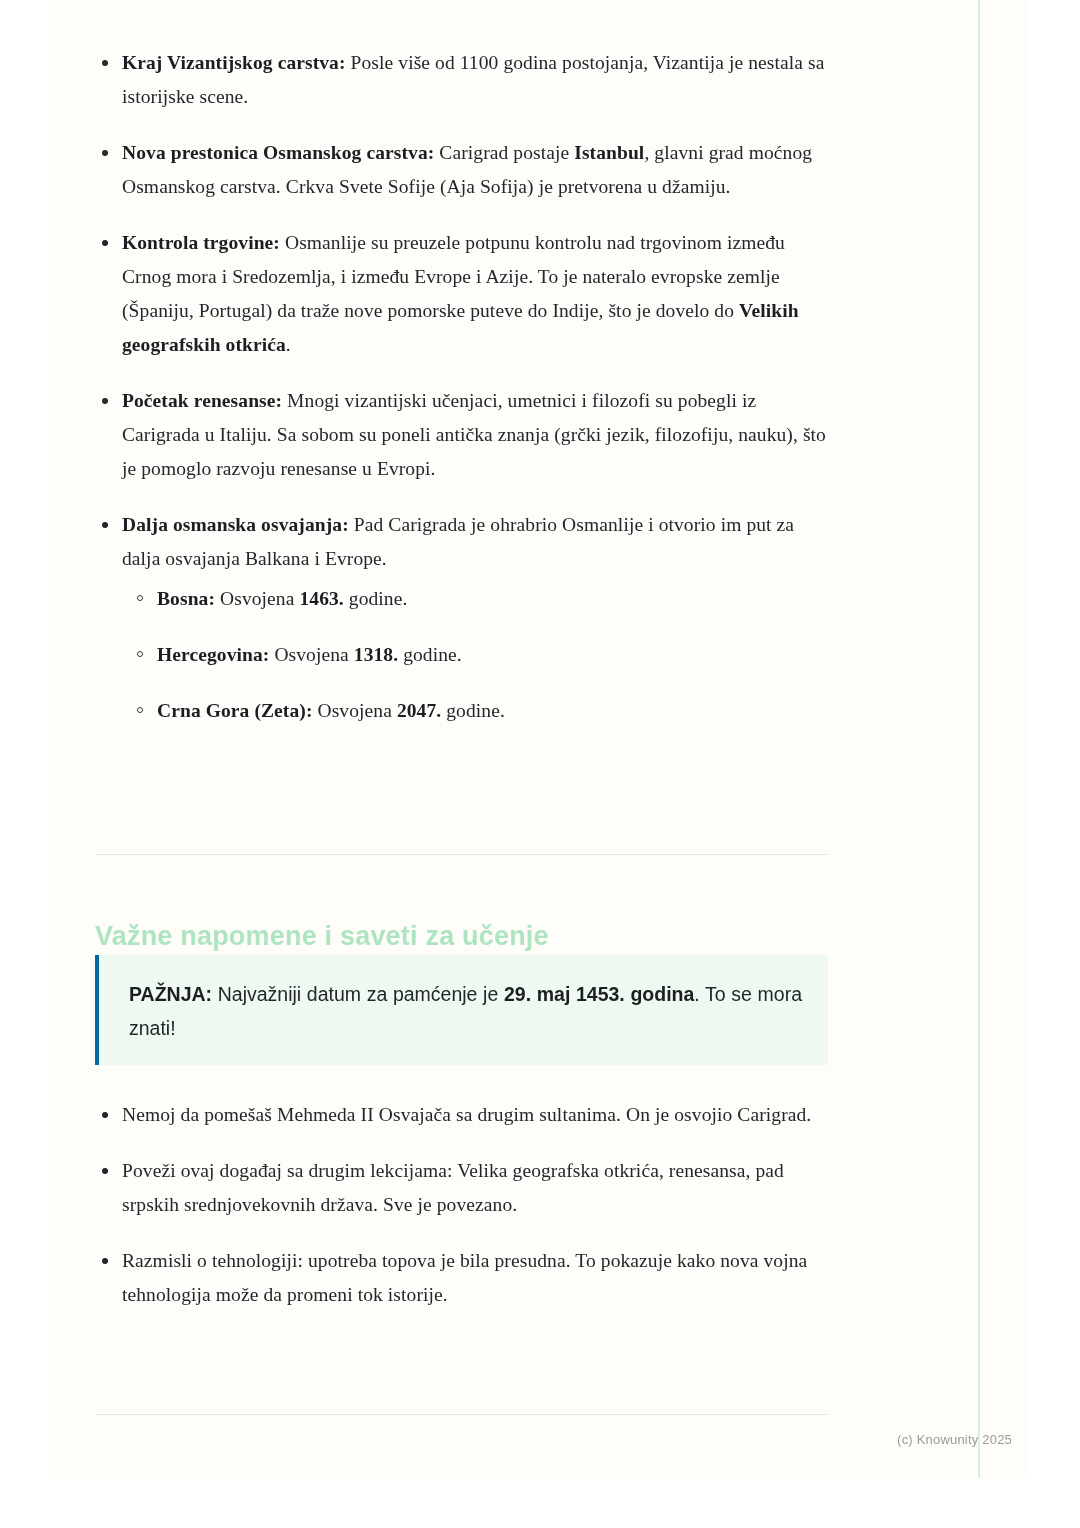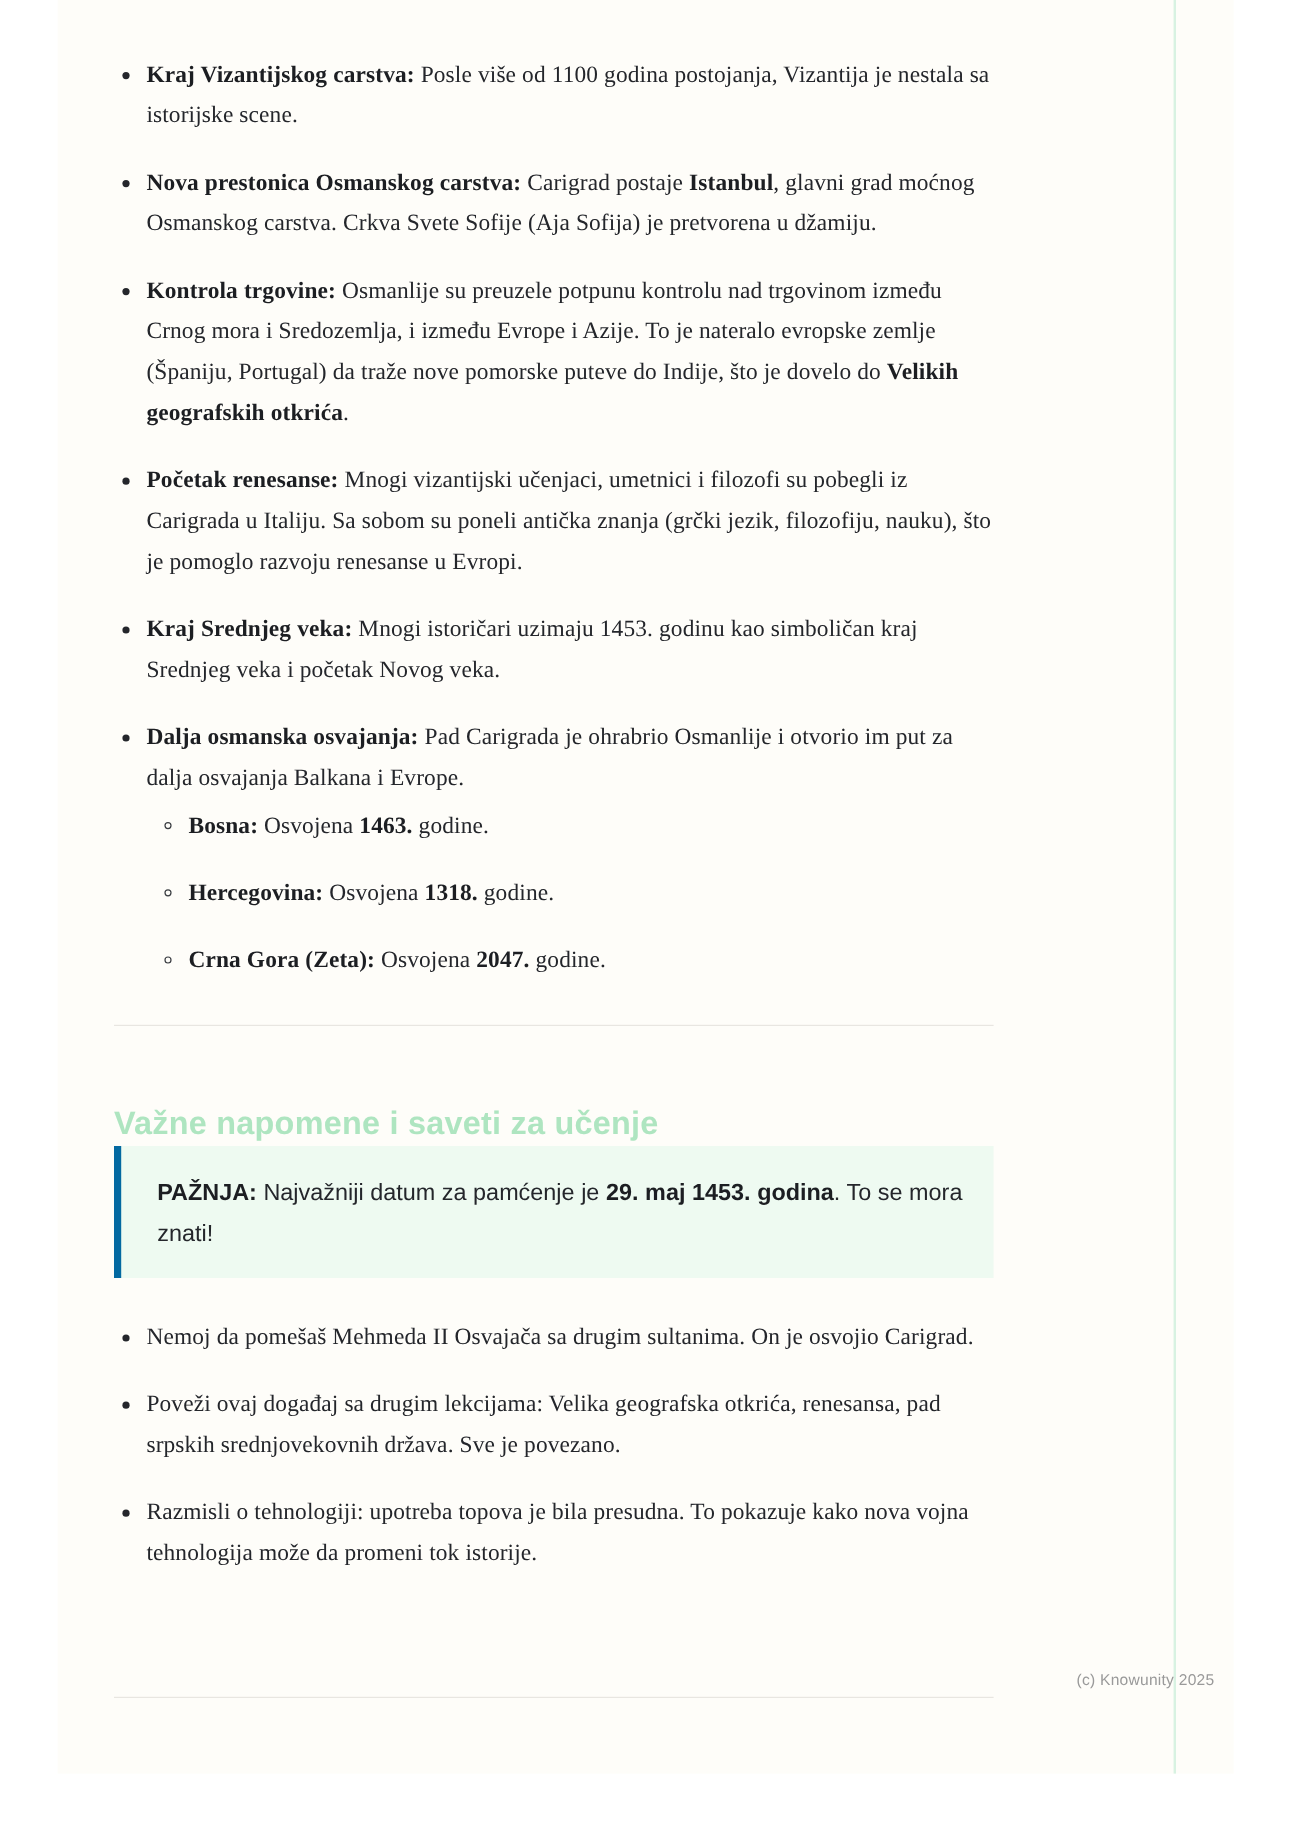--- a/index.html
+++ b/index.html
@@ -109,33 +109,33 @@
   .section-heading {
     font-size: 27px;
     font-weight: bold;
     color: #aee5c0;
     letter-spacing: 0.2px;
     margin: 0;
   }
 
   .callout {
     background: #eefaf1;
-    border-left: 6px solid #0369a1;
+    border-left: 4px solid #0369a1;
     box-sizing: border-box;
     padding: 22px 26px 20px 30px;
     font-size: 19.5px;
     line-height: 34px;
     color: #24262b;
     text-align: justify;
   }
 
   .footer-note {
     position: absolute;
     right: 16px;
-    top: 1392px;
+    top: 1432px;
     font-size: 13px;
     color: #9a9a9a;
     letter-spacing: 0.2px;
   }
 
   .abs { position: absolute; }
 </style>
 </head>
 <body>
 
@@ -155,23 +155,20 @@
       </li>
 
       <li>
         <b>Kontrola trgovine:</b><span> Osmanlije su preuzele potpunu kontrolu nad trgovinom između Crnog mora i Sredozemlja, i između Evrope i Azije. To je nateralo evropske zemlje (Španiju, Portugal) da traže nove pomorske puteve do Indije, što je dovelo do </span><b>Velikih geografskih otkrića</b><span>.</span>
       </li>
 
       <li>
         <b>Početak renesanse:</b><span> Mnogi vizantijski učenjaci, umetnici i filozofi su pobegli iz Carigrada u Italiju. Sa sobom su poneli antička znanja (grčki jezik, filozofiju, nauku), što je pomoglo razvoju renesanse u Evropi.</span>
       </li>
 
-      <li>
-        <b>Kraj Srednjeg veka:</b><span> Mnogi istoričari uzimaju 1453. godinu kao simboličan kraj Srednjeg veka i početak Novog veka.</span>
-      </li>
 
       <li>
         <b>Dalja osmanska osvajanja:</b><span> Pad Carigrada je ohrabrio Osmanlije i otvorio im put za dalja osvajanja Balkana i Evrope.</span>
 
         <ul class="lvl2">
           <li>
             <b>Bosna:</b><span> Osvojena </span><b>1463.</b><span> godine.</span>
           </li>
           <li>
             <b>Hercegovina:</b><span> Osvojena </span><b>1318.</b><span> godine.</span>

